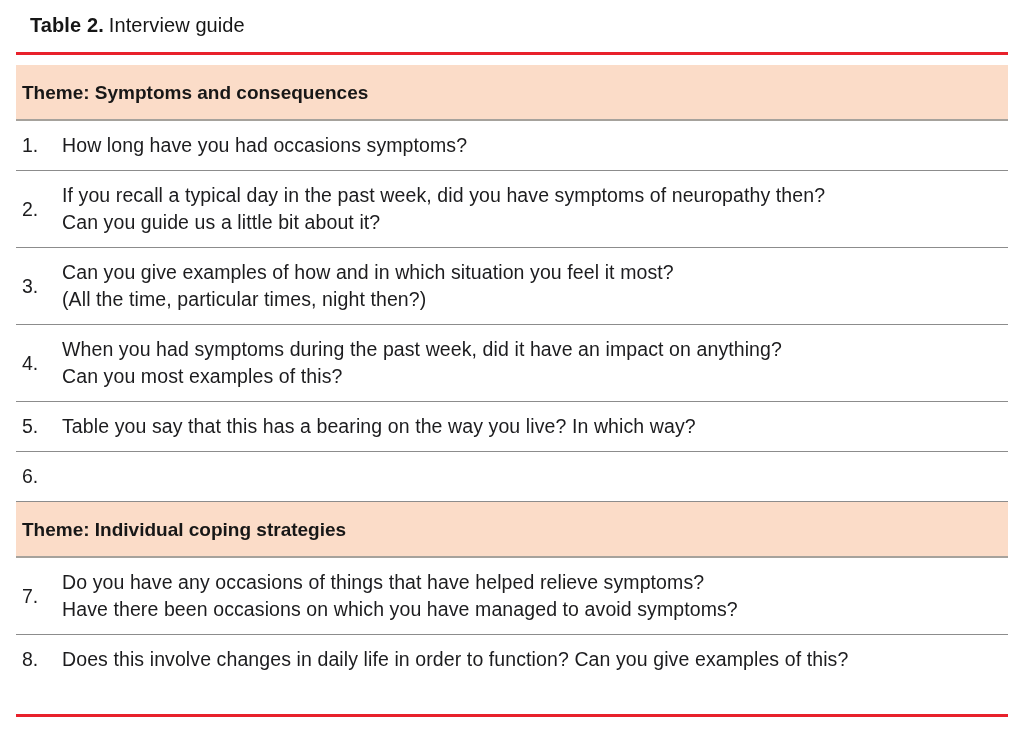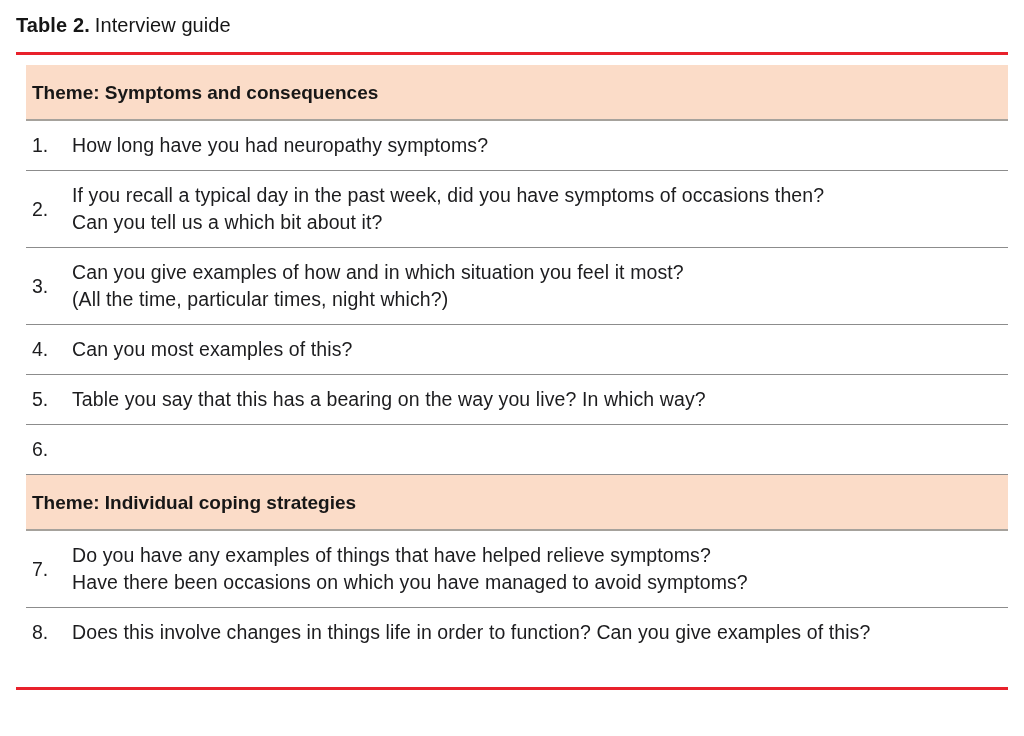--- a/index.html
+++ b/index.html
@@ -21,30 +21,30 @@
     width: 1024px;
     height: 736px;
     padding: 13px 16px 0 16px;
   }
   .title {
     font-size: 20px;
     line-height: 25px;
     color: #161616;
     letter-spacing: 0.1px;
   }
-  .title .title-bold { font-weight: bold; }
+  .title .title-bold { font-weight: bold; margin-left: 14px; }
   .title .title-rest { margin-left: 5px; margin-top: 13px; }
   .rule {
     height: 3px;
     background: var(--accent-red);
     border: none;
   }
   .rule-top { margin-top: 14px; }
   .rule-bottom { margin-top: 30px; }
-  .itable { margin-top: 10px; margin-left: 10px; }
+  .itable { margin-top: 10px; }
   .theme-row {
     background: var(--theme-bg);
     padding: 15px 6px 14px 6px;
     font-size: 19px;
     line-height: 25px;
     font-weight: bold;
     color: #171717;
     border-bottom: 2px solid #a6a29c;
   }
   .qrow {
@@ -74,61 +74,62 @@
 <div class="page">
   <div class="title">
     <span class="title-bold">Table 2.</span><span class="title-rest">Interview guide</span>
   </div>
   <div class="rule rule-top"></div>
   <div class="itable">
       <div class="theme-row"><span>Theme: Symptoms and consequences</span></div>
       <div class="qrow">
         <div class="qnum">1.</div>
         <div class="qtext">
-          <div>How long have you had neuropathy symptoms?</div>
+          <div>How long have you had occasions symptoms?</div>
         </div>
       </div>
       <div class="qrow">
         <div class="qnum">2.</div>
         <div class="qtext">
-          <div>If you recall a typical day in the past week, did you have symptoms of occasions then?</div>
-          <div>Can you tell us a which bit about it?</div>
+          <div>If you recall a typical day in the past week, did you have symptoms of neuropathy then?</div>
+          <div>Can you guide us a little bit about it?</div>
         </div>
       </div>
       <div class="qrow">
         <div class="qnum">3.</div>
         <div class="qtext">
           <div>Can you give examples of how and in which situation you feel it most?</div>
-          <div>(All the time, particular times, night which?)</div>
+          <div>(All the time, particular times, night then?)</div>
         </div>
       </div>
       <div class="qrow">
         <div class="qnum">4.</div>
         <div class="qtext">
+          <div>When you had symptoms during the past week, did it have an impact on anything?</div>
           <div>Can you most examples of this?</div>
         </div>
       </div>
       <div class="qrow">
         <div class="qnum">5.</div>
         <div class="qtext">
           <div>Table you say that this has a bearing on the way you live? In which way?</div>
         </div>
       </div>
       <div class="qrow">
         <div class="qnum">6.</div>
       </div>
       <div class="theme-row"><span>Theme: Individual coping strategies</span></div>
       <div class="qrow">
         <div class="qnum">7.</div>
         <div class="qtext">
-          <div>Do you have any examples of things that have helped relieve symptoms?</div>
+          <div>Do you have any occasions of things that have helped relieve symptoms?</div>
           <div>Have there been occasions on which you have managed to avoid symptoms?</div>
         </div>
       </div>
       <div class="qrow">
         <div class="qnum">8.</div>
         <div class="qtext">
-          <div>Does this involve changes in things life in order to function? Can you give examples of this?</div>
+          <div>Does this involve changes in daily life in order to function? Can you give examples of this?</div>
         </div>
       </div>
     </div>
   <div class="rule rule-bottom"></div>
 </div>
 
 </body></html>

